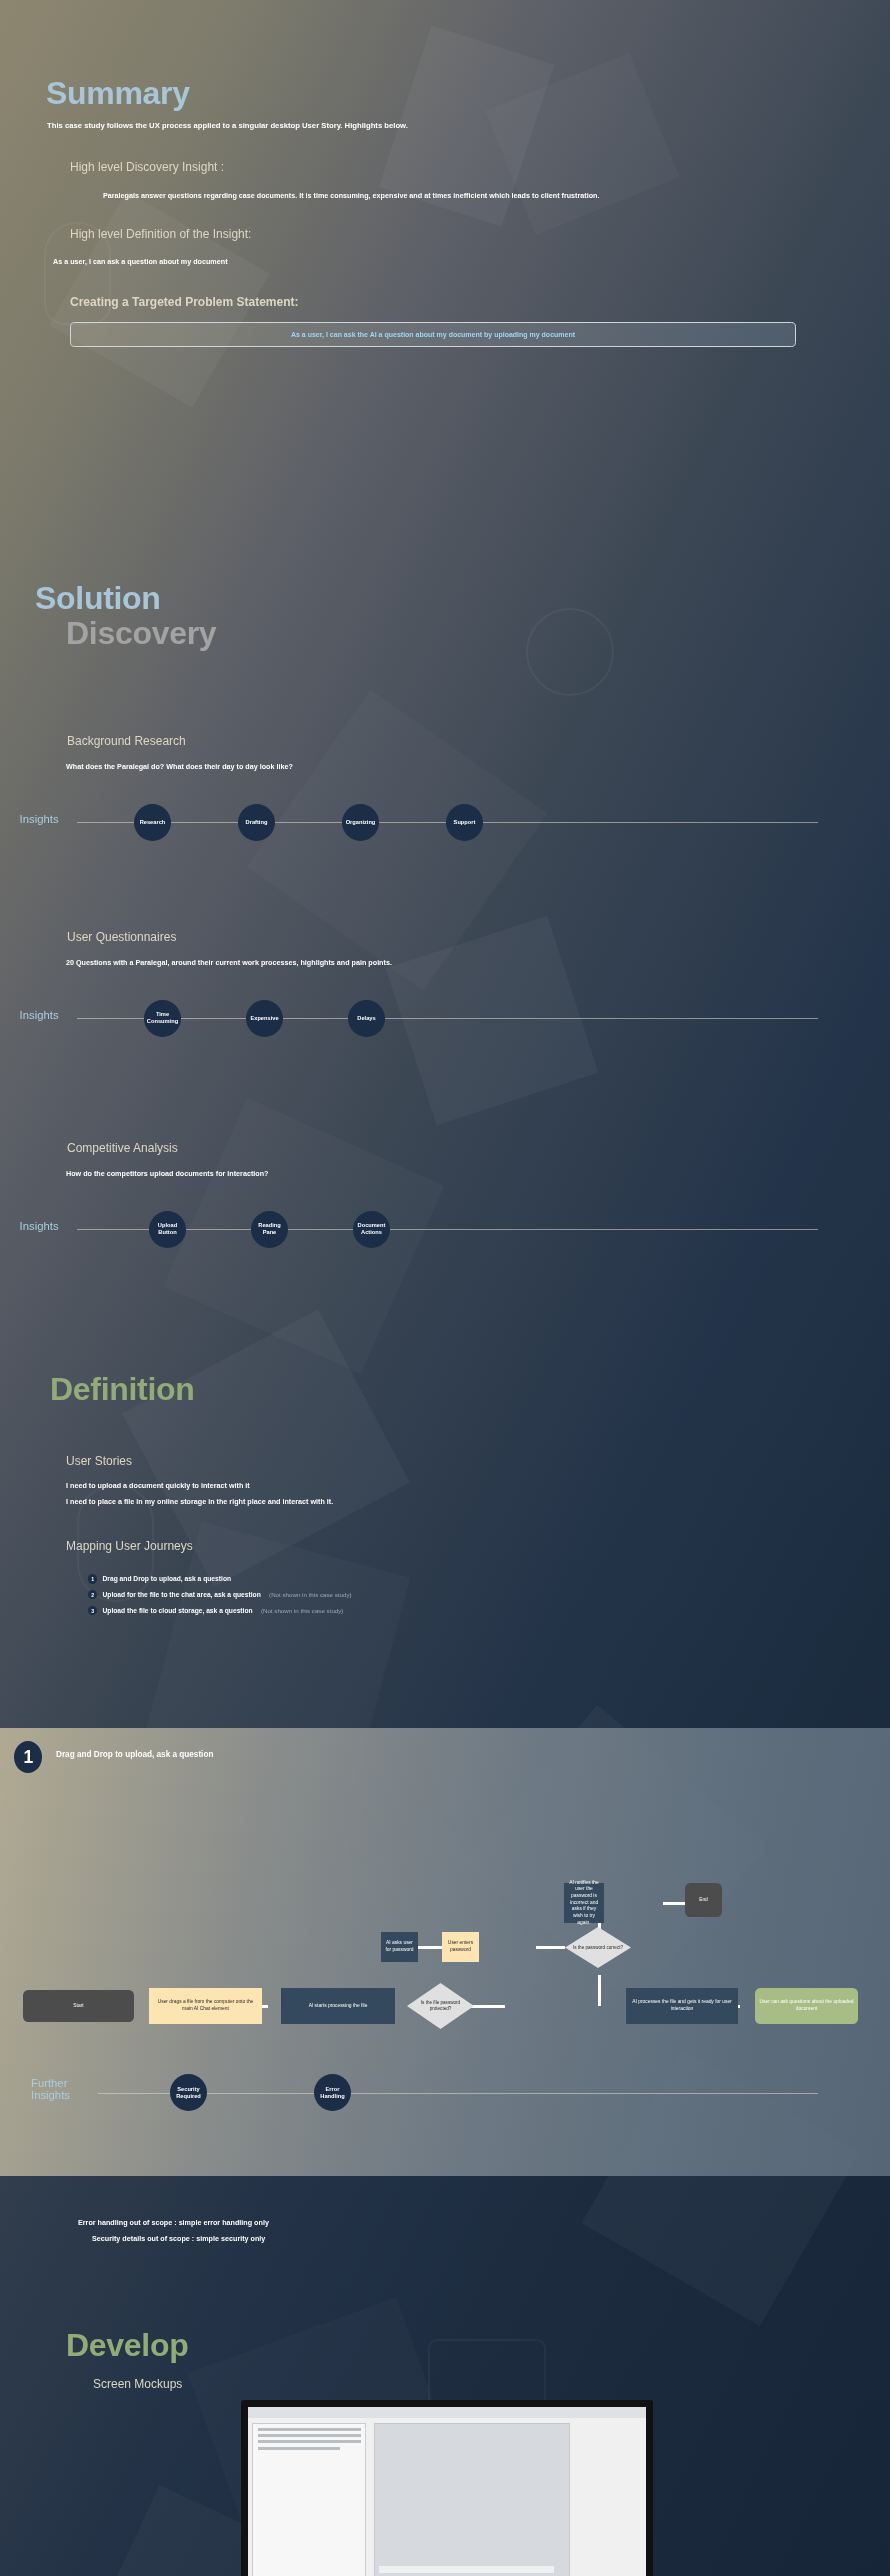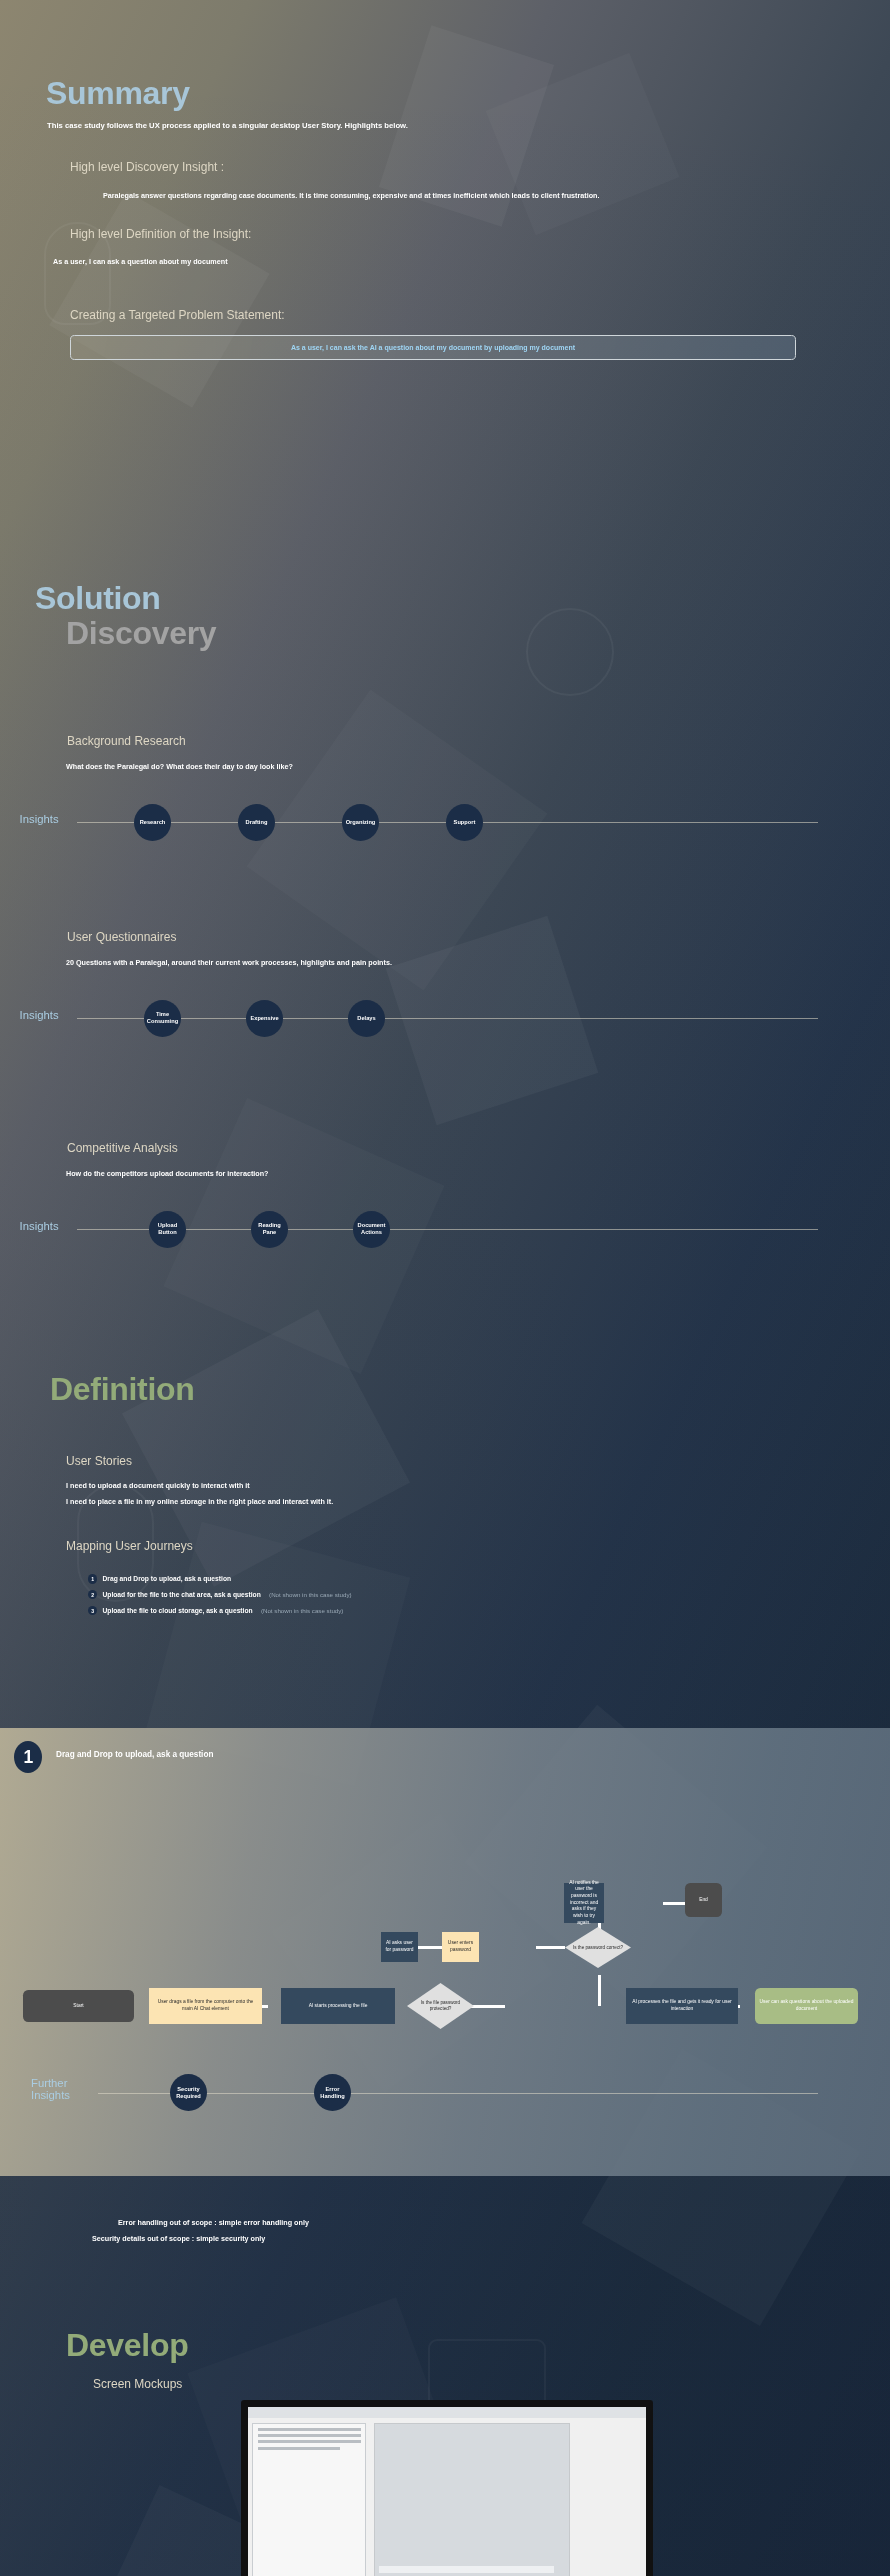--- a/index.html
+++ b/index.html
@@ -156,21 +156,21 @@
 <section class="sec" style="top:77px;">
   <h1 class="big-title" style="margin-left:46px;">Summary</h1>
   <p class="lead" style="margin-left:47px;margin-top:11.3px;">This case study follows the UX process applied to a singular desktop User Story. Highlights below.</p>
 
   <h3 class="sub-head" style="margin-left:70px;margin-top:28px;">High level Discovery Insight :</h3>
   <p class="body-txt" style="margin-left:103px;margin-top:14.4px;width:515px;">Paralegals answer questions regarding case documents. It is time consuming, expensive and at times inefficient which leads to client frustration.</p>
 
   <h3 class="sub-head" style="margin-left:70px;margin-top:26px;">High level Definition of the Insight:</h3>
   <p class="body-txt" style="margin-left:53px;margin-top:13.4px;">As a user, I can ask a question about my document</p>
 
-  <h3 class="sub-head" style="margin-left:70px;margin-top:40px;">Creating a Targeted Problem Statement:</h3>
+  <h3 class="sub-head" style="margin-left:70px;margin-top:27px;font-weight:bold;">Creating a Targeted Problem Statement:</h3>
   <div class="problem-box" style="margin-left:70px;margin-top:11.3px;width:726px;">
     <span>As a user, I can ask the AI a question about my document by uploading my document</span>
   </div>
 </section>
 
 <section class="sec" style="top:582px;">
   <h2 class="big-title" style="margin-left:35px;">Solution</h2>
   <h2 class="big-title green" style="margin-left:66px;margin-top:3.1px;">Discovery</h2>
 </section>
 
@@ -292,21 +292,21 @@
     <div class="node" style="left:170px;">
         <span>Security Required</span>
       </div>
     <div class="node" style="left:314px;">
         <span>Error Handling</span>
       </div>
   </div>
 </div>
 
 <section class="sec" style="top:2205px;">
-  <p class="body-txt" style="margin-left:110px;margin-top:12.4px;padding-left:8px;">Error handling out of scope : simple error handling only</p>
+  <p class="body-txt" style="margin-left:70px;margin-top:12.4px;padding-left:8px;">Error handling out of scope : simple error handling only</p>
   <p class="body-txt" style="margin-left:92px;margin-top:4.1px;">Security details out of scope : simple security only</p>
 </section>
 
 <section class="sec" style="top:2329px;">
   <h2 class="big-title green-solo" style="margin-left:66px;">Develop</h2>
   <h3 class="sub-head" style="margin-left:93px;margin-top:15.5px;">Screen Mockups</h3>
 </section>
 
 <div class="mock" style="left:241px;top:2400px;width:412px;height:201px;">
   <div class="mock-frame" style="left:0;top:0;width:412px;height:201px;"></div>

